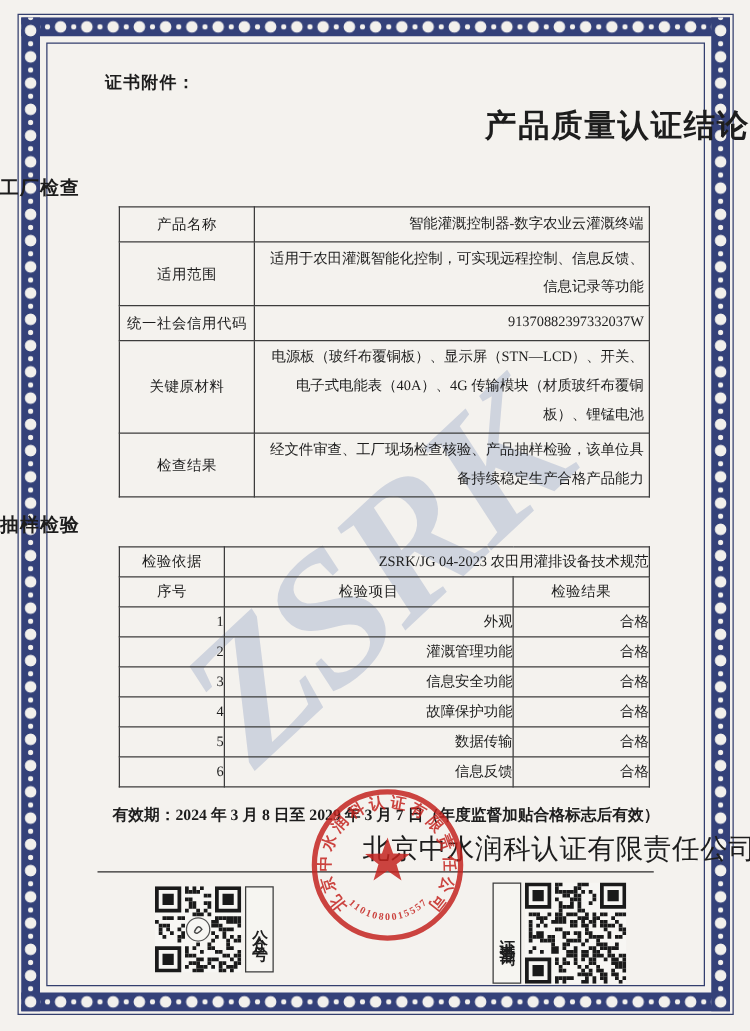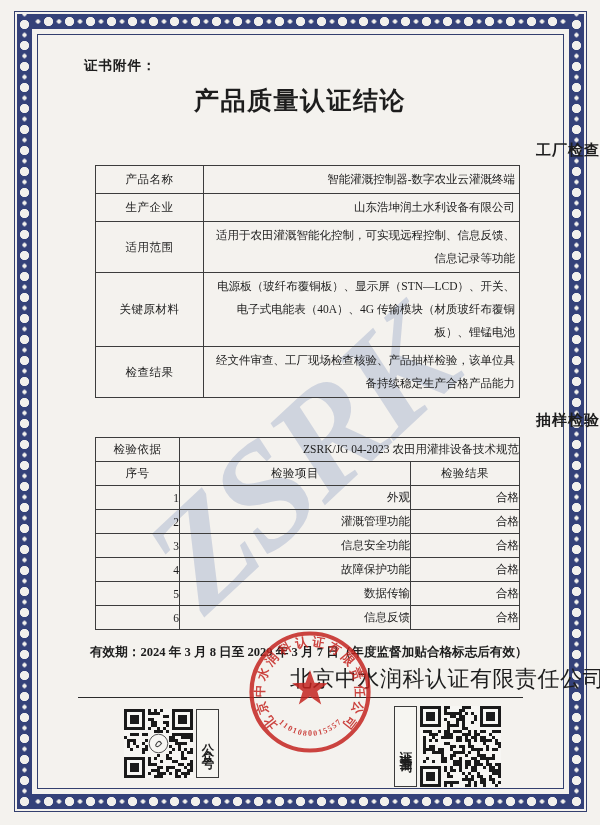--- a/index.html
+++ b/index.html
@@ -37,23 +37,23 @@
   .watermark{
     position:absolute;left:300px;top:460px;z-index:1;
     transform:translate(-50%,-50%) rotate(-43deg);
     font-size:148px;font-style:italic;font-weight:bold;letter-spacing:-4px;
     color:rgba(122,143,184,0.30);white-space:nowrap;pointer-events:none;
     font-family:"Liberation Serif","DejaVu Serif",serif;}
 
   
   .attach{position:absolute;left:84px;top:57px;z-index:2;
     font-size:13.5px;font-weight:bold;letter-spacing:1px;}
-  .doc-title{position:absolute;left:0;top:84px;width:100%;text-align:center;z-index:2;
+  .doc-title{position:absolute;left:0;top:84px;width:100%;text-align:right;z-index:2;
     font-size:25px;font-weight:bold;letter-spacing:1.5px;}
-  .sec-title{position:absolute;left:0;width:100%;text-align:right;z-index:2;
+  .sec-title{position:absolute;left:0;width:100%;text-align:left;z-index:2;
     font-size:15px;font-weight:bold;letter-spacing:1px;}
   #sec1{top:141px;} #sec2{top:411px;}
 
   
   table{border-collapse:collapse;position:absolute;left:95px;width:425px;
     table-layout:fixed;z-index:2;}
   #factory-table{top:165px;}
   #sampling-table{top:437px;}
   th,td{border:1px solid #3c3c3c;font-size:11.5px;font-weight:normal;
     padding:0;color:#1d1d1d;}
@@ -104,27 +104,27 @@
 <table id="factory-table">
   <colgroup>
       <col style="width:108px">
       <col>
     </colgroup>
   <tbody>
       <tr style="height:24px">
     <th class="lbl">产品名称</th>
     <td class="val">智能灌溉控制器-数字农业云灌溉终端</td>
   </tr>
-  <tr style="height:24px">
-    <th class="lbl">生产企业</th>
-    <td class="val">山东浩坤润土水利设备有限公司</td>
-  </tr>
   <tr style="height:48px">
     <th class="lbl">适用范围</th>
     <td class="val">适用于农田灌溉智能化控制，可实现远程控制、信息反馈、信息记录等功能</td>
+  </tr>
+  <tr style="height:24px">
+    <th class="lbl">统一社会信用代码</th>
+    <td class="val">91370882397332037W</td>
   </tr>
   <tr style="height:74px">
     <th class="lbl">关键原材料</th>
     <td class="val">电源板（玻纤布覆铜板）、显示屏（STN—LCD）、开关、电子式电能表（40A）、4G 传输模块（材质玻纤布覆铜板）、锂锰电池</td>
   </tr>
   <tr style="height:48px">
     <th class="lbl">检查结果</th>
     <td class="val">经文件审查、工厂现场检查核验、产品抽样检验，该单位具备持续稳定生产合格产品能力</td>
   </tr>
 </tbody>

